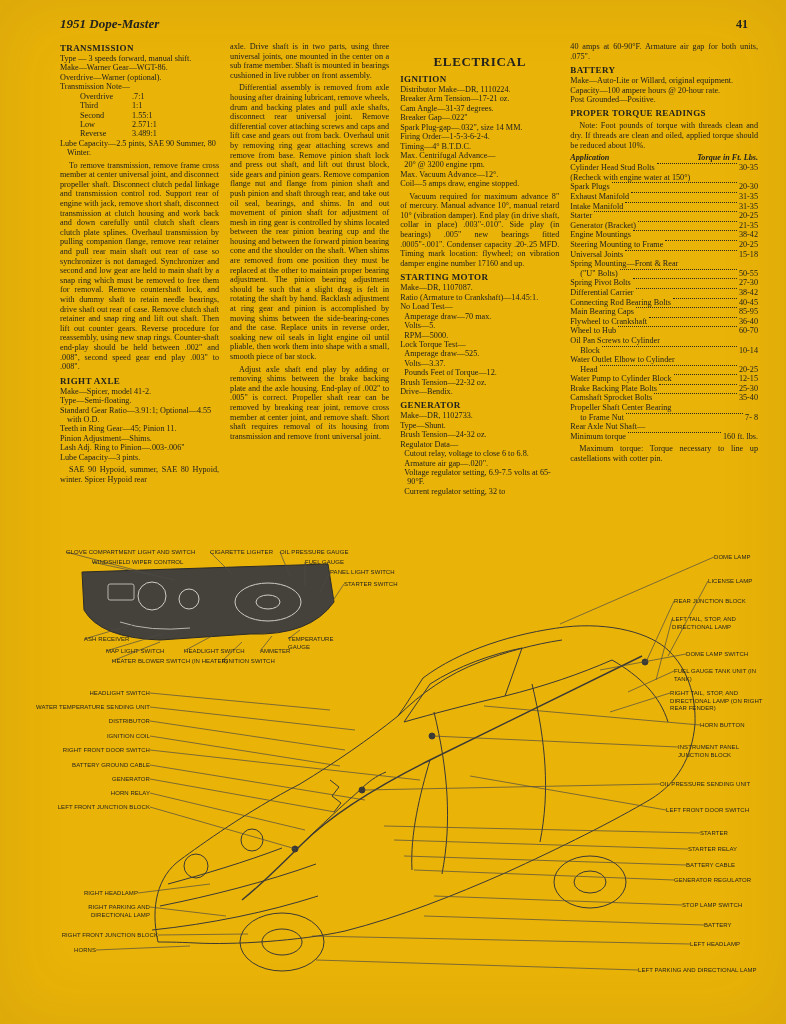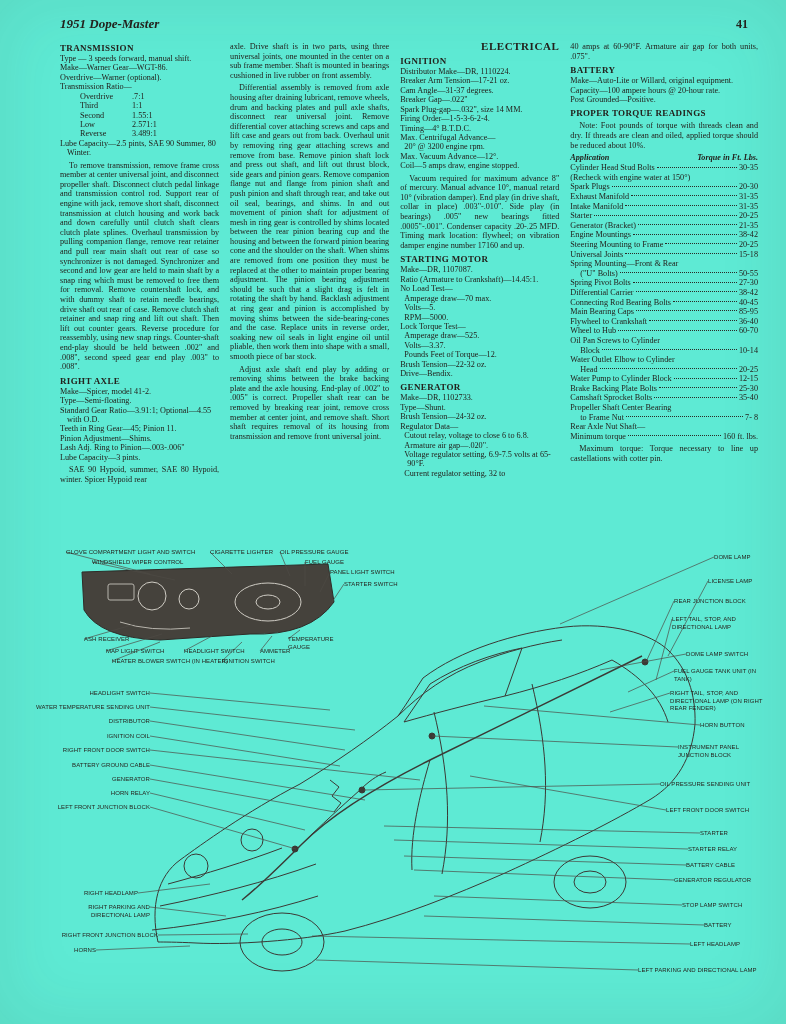--- a/index.html
+++ b/index.html
@@ -1,34 +1,34 @@
 <!DOCTYPE html>
 <html><head>
 <meta charset="utf-8">
 <style>
   html,body{margin:0;padding:0;background:#b6b4ae;}
-  .page{width:786px;height:1024px;background:#5eead4;color:#23221d;
+  .page{width:786px;height:1024px;background:#eab308;color:#23221d;
         font-family:"Liberation Serif",serif;position:relative;overflow:hidden;
         box-shadow:inset 0 0 70px rgba(60,55,40,.10);}
   .pg-header{display:flex;justify-content:space-between;align-items:baseline;padding:16px 38px 0 60px;}
   .pg-title{font-style:italic;font-weight:bold;font-size:13px;}
   .pg-num{font-size:12px;font-weight:bold;}
   .cols{display:flex;gap:11px;padding:7px 28px 0 60px;height:502px;overflow:hidden;}
   .col{flex:1 1 0;min-width:0;}
   .colw{flex:1.18 1 0;}
-  .h0{font-size:11px;font-weight:bold;text-align:right;letter-spacing:.05em;margin:1px 0 4px;}
+  .h0{font-size:13px;font-weight:bold;text-align:center;letter-spacing:.05em;margin:15px 0 4px;}
   .h1{font-size:9px;font-weight:bold;letter-spacing:.04em;margin:4px 0 1px;}
   .spec{font-size:8.2px;line-height:1.15;white-space:pre-wrap;text-indent:-7px;padding-left:7px;}
   .ratio{display:flex;font-size:8.2px;line-height:1.15;padding-left:20px;font-family:Liberation Serif, serif;}
   .rn{width:52px;}
   .body{font-size:8.2px;line-height:1.17;text-align:justify;margin:3px 0 0;}
   .body.ind{text-indent:9px;}
   .plist>.body:nth-child(n+2){text-indent:9px;}
   .thead{display:flex;justify-content:space-between;font-size:8.2px;font-style:italic;font-weight:bold;margin:3px 0 1px;}
-  .trow{display:flex;align-items:center;font-size:8.2px;line-height:1.17;}
+  .trow{display:flex;align-items:flex-start;font-size:8.2px;line-height:1.17;}
   .dots{flex:1;border-bottom:1px dotted #2b2a26;margin:0 2px 2px 2px;min-width:6px;}
   .tv{white-space:nowrap;}
   .trow.ind{padding-left:10px;}
   .figure{position:relative;height:472px;margin-top:3px;}
   .figure .art{position:absolute;left:0;top:0;width:786px;height:472px;}
   .labels{position:absolute;left:0;top:0;width:786px;height:472px;}
   .lbl{position:absolute;font-family:"Liberation Sans",sans-serif;font-size:6px;line-height:1.25;
        color:#26251f;white-space:nowrap;letter-spacing:.01em;}
   .lbl.r{transform:translateX(-100%);text-align:right;}
 </style>
@@ -44,21 +44,21 @@
 
   <div class="cols">
 
     <div class="col">
       <div class="h1">TRANSMISSION</div>
       <div>
 
       <div class="spec"><span>Type — 3 speeds forward, manual shift.</span></div>
           <div class="spec"><span>Make—Warner Gear—WGT-86.</span></div>
           <div class="spec"><span>Overdrive—Warner (optional).</span></div>
-          <div class="spec"><span>Transmission Ratio—</span></div>
+          <div class="spec"><span>Transmission Note—</span></div>
         </div>
       <div>
 
       <div class="ratio">
             <span class="rn">Overdrive</span>
             <span class="rv">.7:1</span>
           </div>
           <div class="ratio">
             <span class="rn">Third</span>
             <span class="rv">1:1</span>

